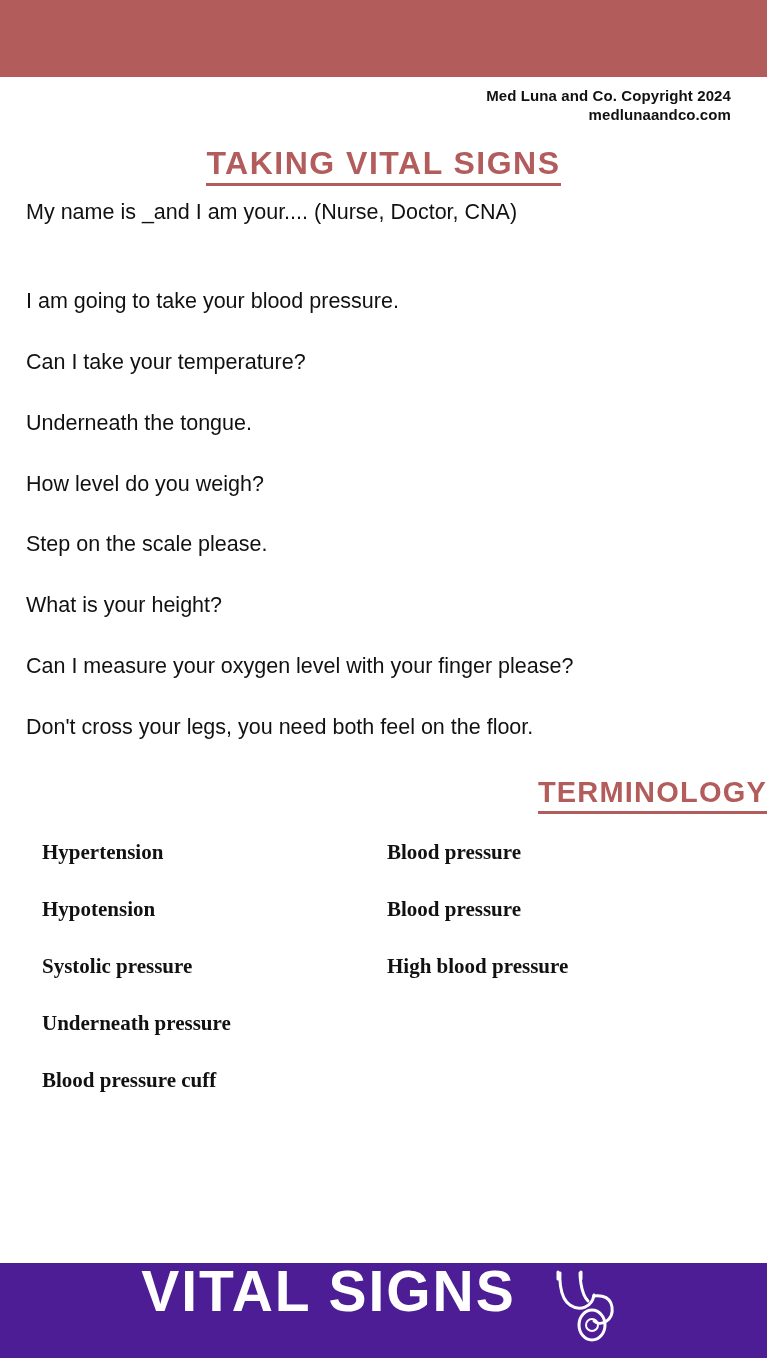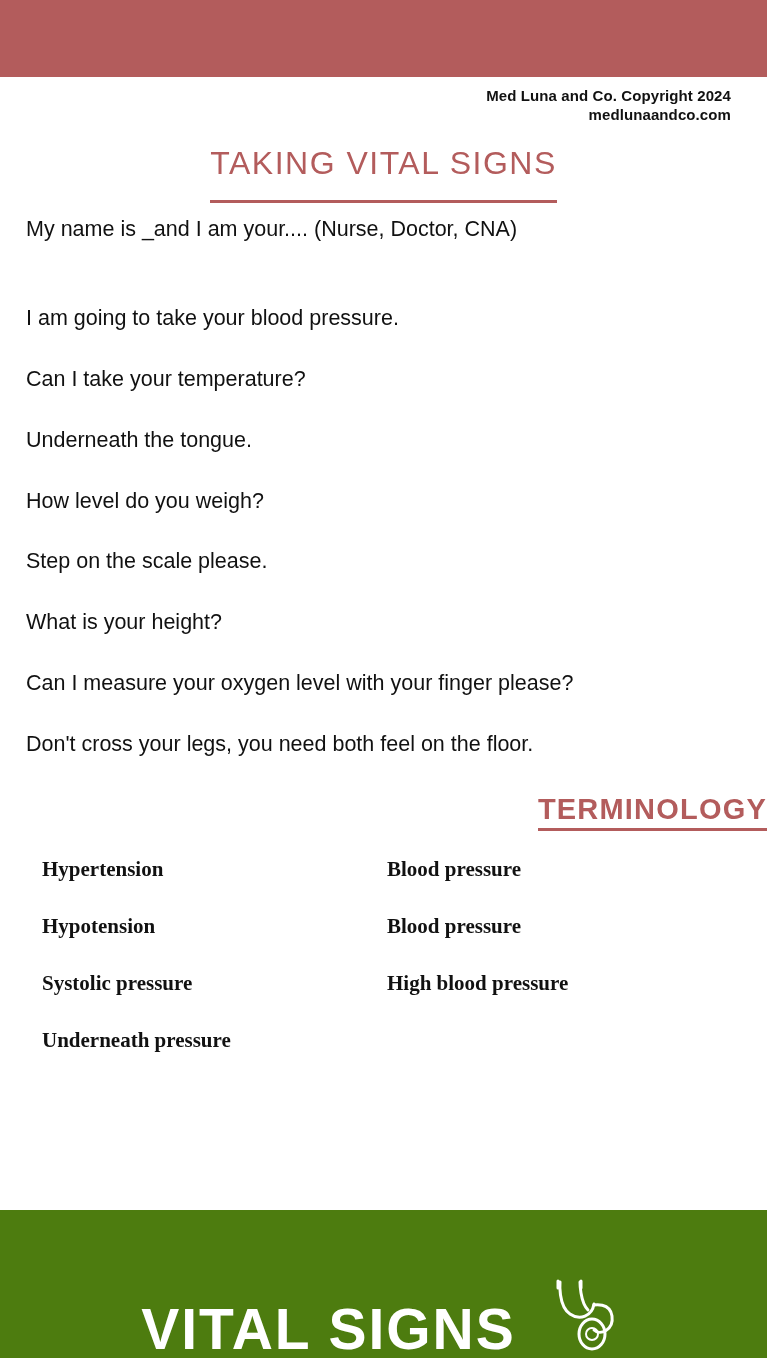--- a/index.html
+++ b/index.html
@@ -33,25 +33,25 @@
     letter-spacing: 0.1px;
   }
 
   .main-title {
     text-align: center;
     margin-top: 20px;
     margin-bottom: 14px;
   }
   .main-title span {
     font-size: 32px;
-    font-weight: normal;
+    font-weight: bold;
     color: #b35c5c;
     letter-spacing: 1.5px;
     border-bottom: 3px solid #b35c5c;
-    padding-bottom: 18px;
+    padding-bottom: 1px;
     display: inline-block;
   }
 
   .phrase-list {
     padding: 0 26px;
   }
   .phrase {
     font-size: 21.5px;
     font-weight: normal;
     color: #111111;
@@ -97,24 +97,24 @@
     color: #111111;
     line-height: 1.2;
     font-family: Liberation Serif, serif;
   }
 
   .bottom-band {
     position: absolute;
     left: 0;
     bottom: 0;
     width: 100%;
-    height: 148px;
-    background: #4d7c0f;
+    height: 95px;
+    background: #4c1d95;
     display: flex;
-    align-items: flex-end;
+    align-items: flex-start;
     justify-content: center;
   }
   .bottom-title {
     font-size: 57px;
     font-weight: bold;
     color: #ffffff;
     letter-spacing: 2px;
     line-height: 1;
   }
   .steth-icon {
@@ -174,20 +174,28 @@
     <div class="term-col-left">
       <div class="term-text">Systolic pressure</div>
     </div>
     <div class="term-col-right">
       <div class="term-text">High blood pressure</div>
     </div>
   </div>
   <div class="term-row">
     <div class="term-col-left">
       <div class="term-text">Underneath pressure</div>
+    </div>
+    <div class="term-col-right">
+      <div class="term-text"></div>
+    </div>
+  </div>
+  <div class="term-row">
+    <div class="term-col-left">
+      <div class="term-text">Blood pressure cuff</div>
     </div>
     <div class="term-col-right">
       <div class="term-text"></div>
     </div>
   </div>
 </div>
 
 <div class="bottom-band">
   <div class="bottom-title">VITAL SIGNS</div>
   <div class="steth-icon">

